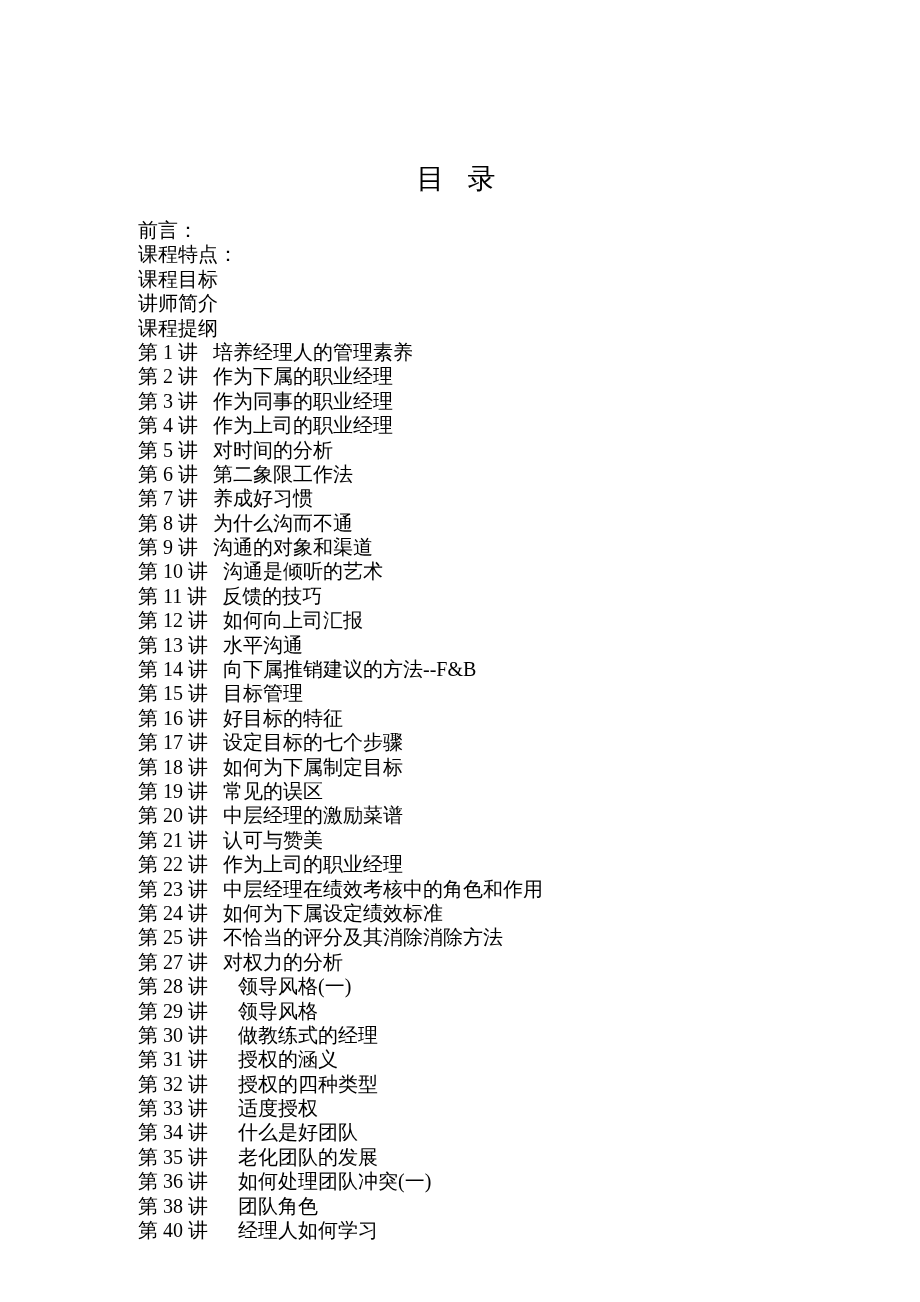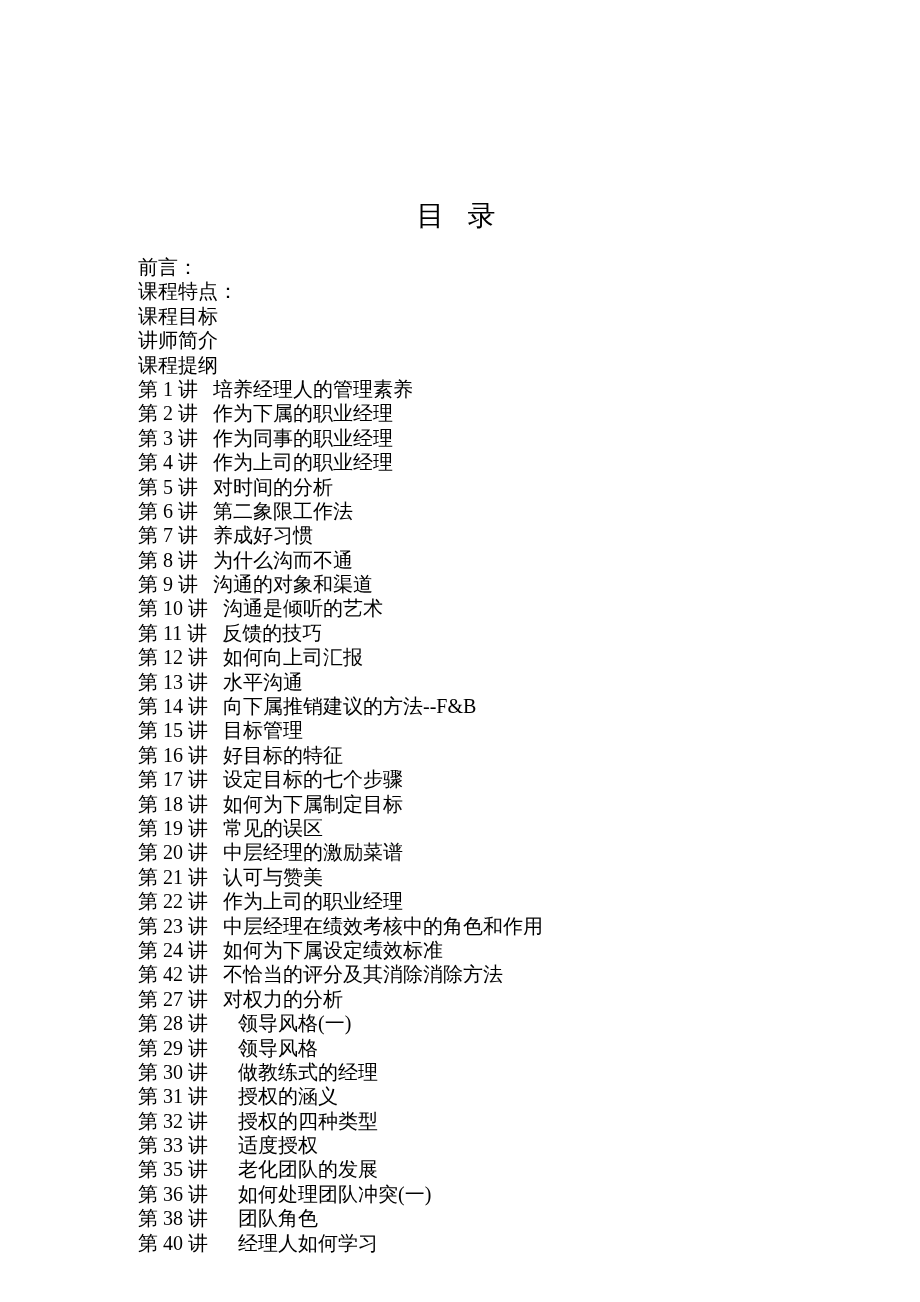--- a/index.html
+++ b/index.html
@@ -20,21 +20,20 @@
       padding-left: 138px;
       padding-right: 138px;
     }
     .title {
       text-align: center;
       font-size: 28px;
       font-weight: normal;
       letter-spacing: 8px;
       margin-bottom: 20px;
       font-family: "SimSun", "宋体", serif;
-      margin-top: 37px;
     }
     .content {
       font-size: 20px;
       line-height: 1.22;
     }
     .intro-item {
       display: block;
     }
     .toc-item {
       display: block;
@@ -79,27 +78,28 @@
         <span class="toc-item"><span class="lecture-num">第 15 讲</span>   <span class="lecture-title">目标管理</span></span>
         <span class="toc-item"><span class="lecture-num">第 16 讲</span>   <span class="lecture-title">好目标的特征</span></span>
         <span class="toc-item"><span class="lecture-num">第 17 讲</span>   <span class="lecture-title">设定目标的七个步骤</span></span>
         <span class="toc-item"><span class="lecture-num">第 18 讲</span>   <span class="lecture-title">如何为下属制定目标</span></span>
         <span class="toc-item"><span class="lecture-num">第 19 讲</span>   <span class="lecture-title">常见的误区</span></span>
         <span class="toc-item"><span class="lecture-num">第 20 讲</span>   <span class="lecture-title">中层经理的激励菜谱</span></span>
         <span class="toc-item"><span class="lecture-num">第 21 讲</span>   <span class="lecture-title">认可与赞美</span></span>
         <span class="toc-item"><span class="lecture-num">第 22 讲</span>   <span class="lecture-title">作为上司的职业经理</span></span>
         <span class="toc-item"><span class="lecture-num">第 23 讲</span>   <span class="lecture-title">中层经理在绩效考核中的角色和作用</span></span>
         <span class="toc-item"><span class="lecture-num">第 24 讲</span>   <span class="lecture-title">如何为下属设定绩效标准</span></span>
-        <span class="toc-item"><span class="lecture-num">第 42 讲</span>   <span class="lecture-title">不恰当的评分及其消除消除方法</span></span>
+        <span class="toc-item"><span class="lecture-num">第 25 讲</span>   <span class="lecture-title">不恰当的评分及其消除消除方法</span></span>
         <span class="toc-item"><span class="lecture-num">第 27 讲</span>   <span class="lecture-title">对权力的分析</span></span>
         <span class="toc-item"><span class="lecture-num">第 28 讲</span>      <span class="lecture-title">领导风格(一)</span></span>
         <span class="toc-item"><span class="lecture-num">第 29 讲</span>      <span class="lecture-title">领导风格</span></span>
         <span class="toc-item"><span class="lecture-num">第 30 讲</span>      <span class="lecture-title">做教练式的经理</span></span>
         <span class="toc-item"><span class="lecture-num">第 31 讲</span>      <span class="lecture-title">授权的涵义</span></span>
         <span class="toc-item"><span class="lecture-num">第 32 讲</span>      <span class="lecture-title">授权的四种类型</span></span>
         <span class="toc-item"><span class="lecture-num">第 33 讲</span>      <span class="lecture-title">适度授权</span></span>
+        <span class="toc-item"><span class="lecture-num">第 34 讲</span>      <span class="lecture-title">什么是好团队</span></span>
         <span class="toc-item"><span class="lecture-num">第 35 讲</span>      <span class="lecture-title">老化团队的发展</span></span>
         <span class="toc-item"><span class="lecture-num">第 36 讲</span>      <span class="lecture-title">如何处理团队冲突(一)</span></span>
         <span class="toc-item"><span class="lecture-num">第 38 讲</span>      <span class="lecture-title">团队角色</span></span>
         <span class="toc-item"><span class="lecture-num">第 40 讲</span>      <span class="lecture-title">经理人如何学习</span></span>
       </div>
   </div>
 </div>
 
 </body></html>

